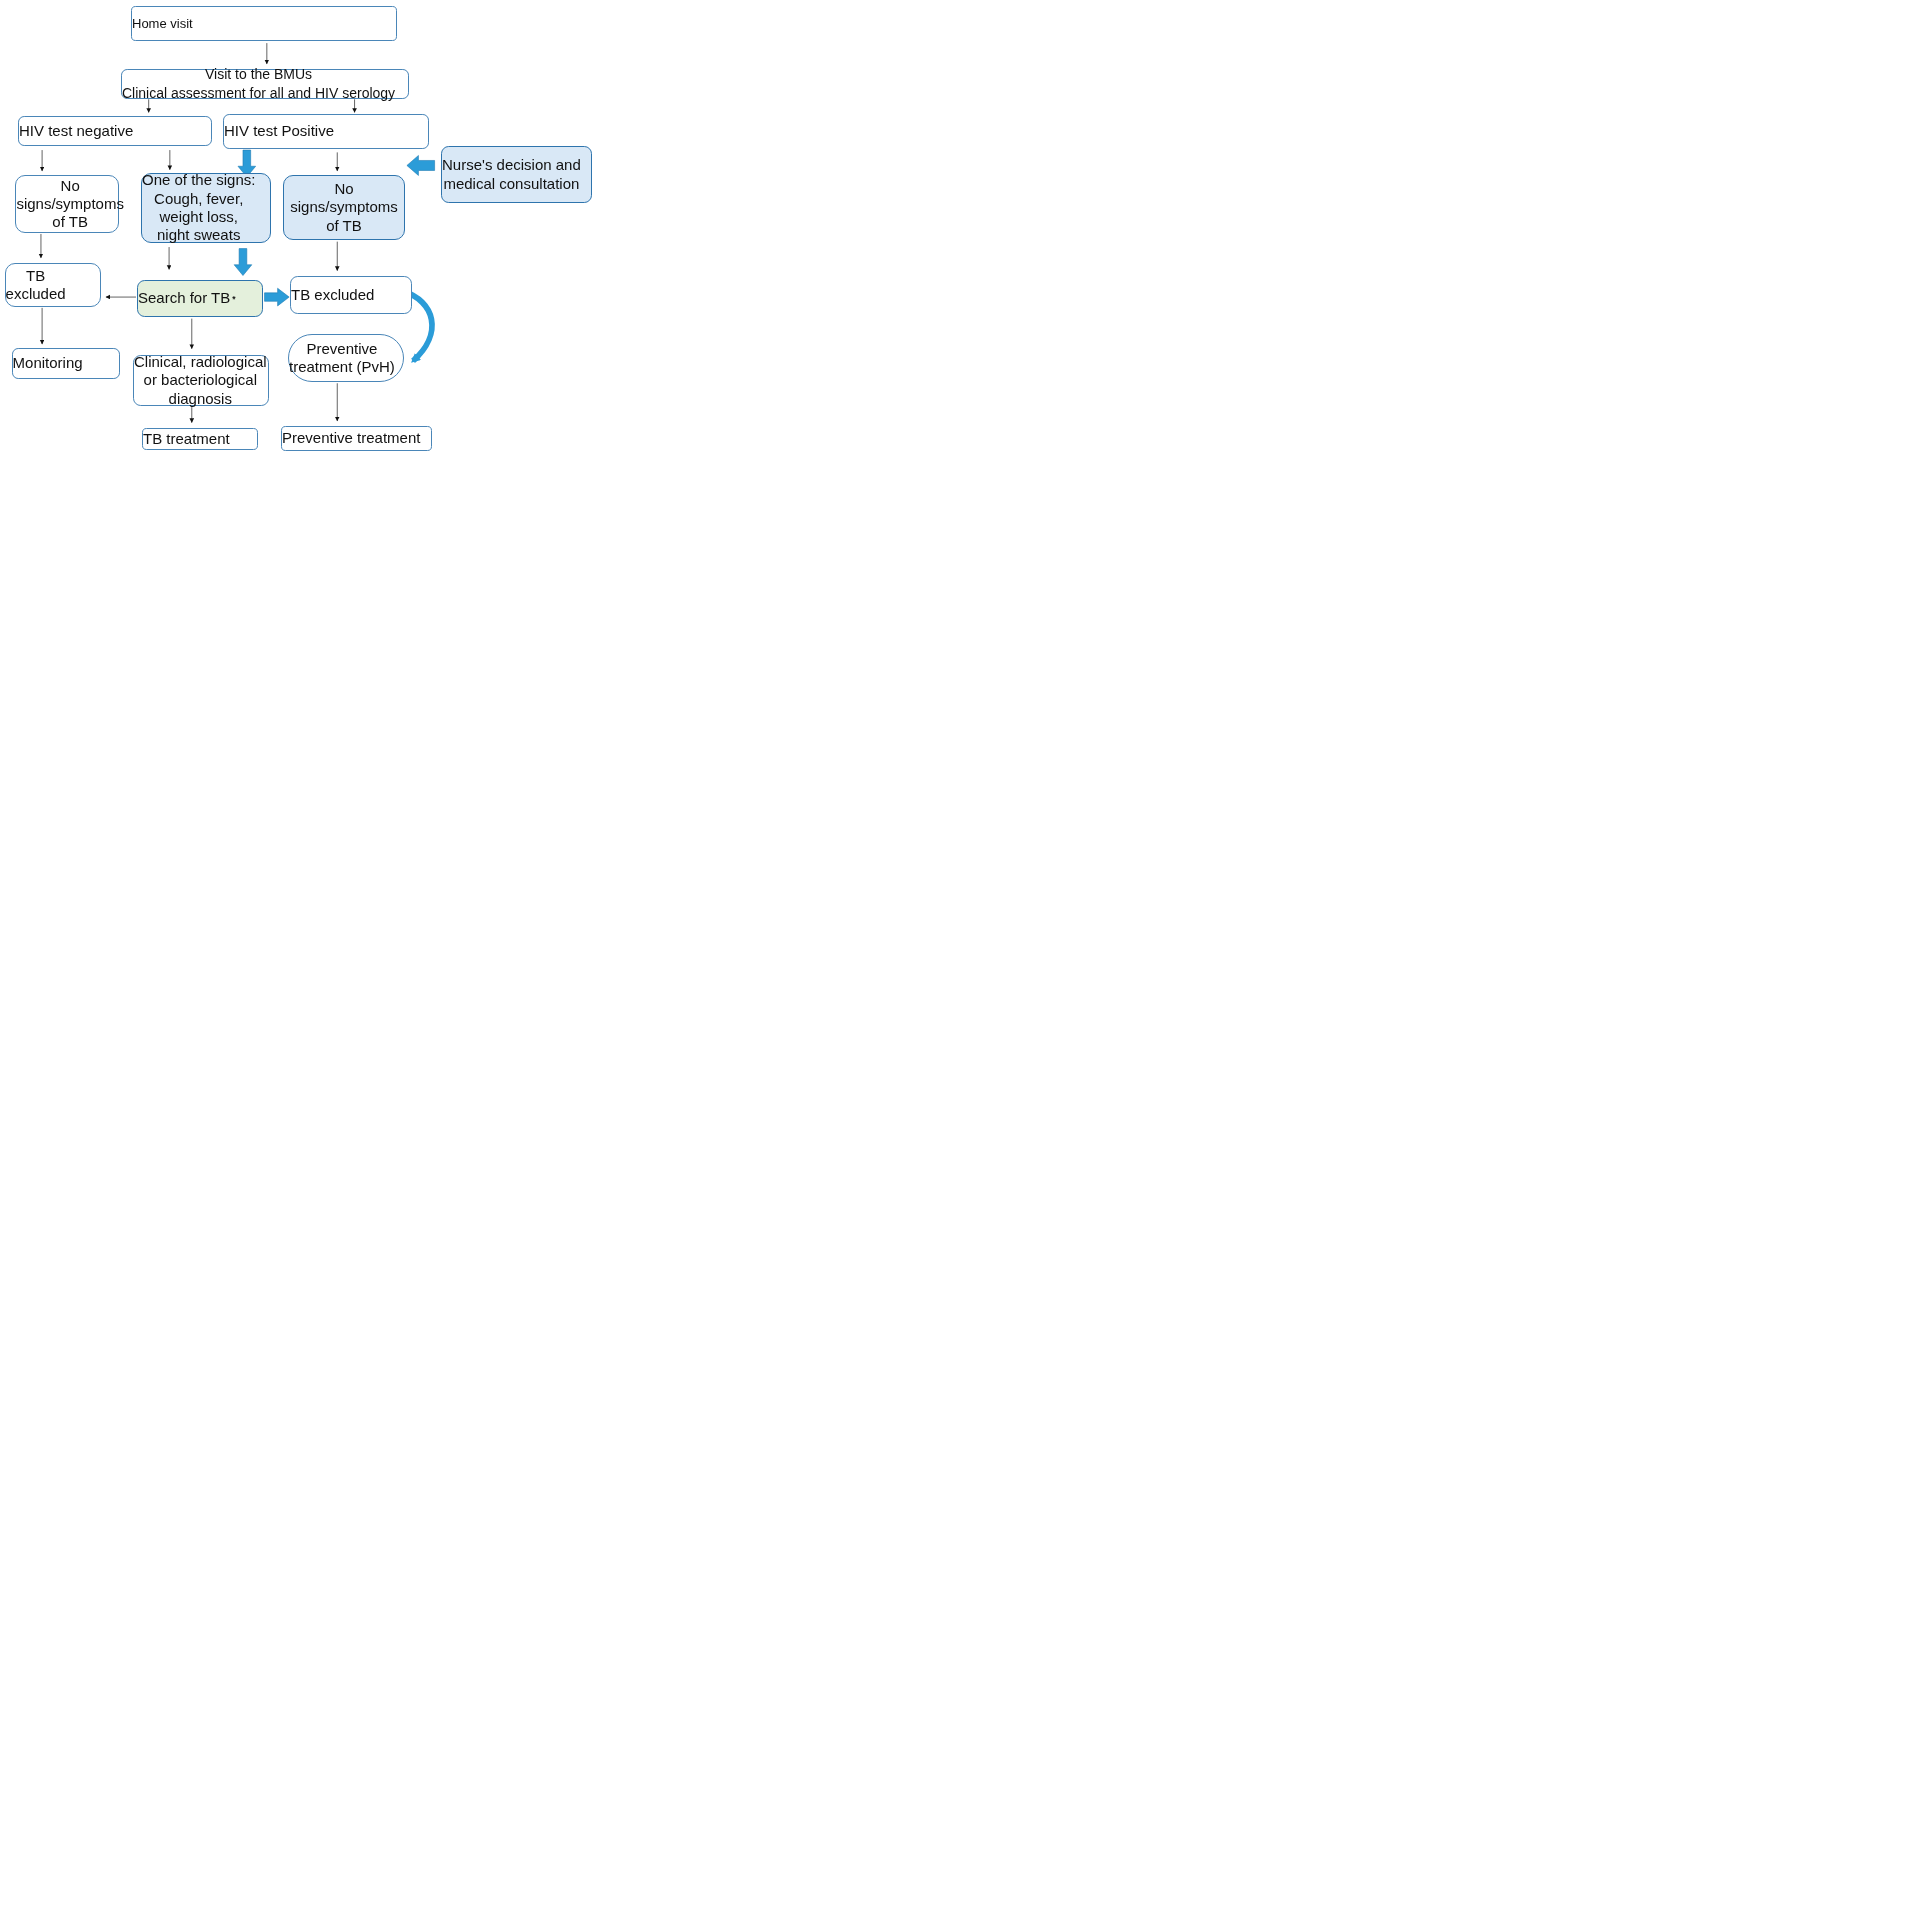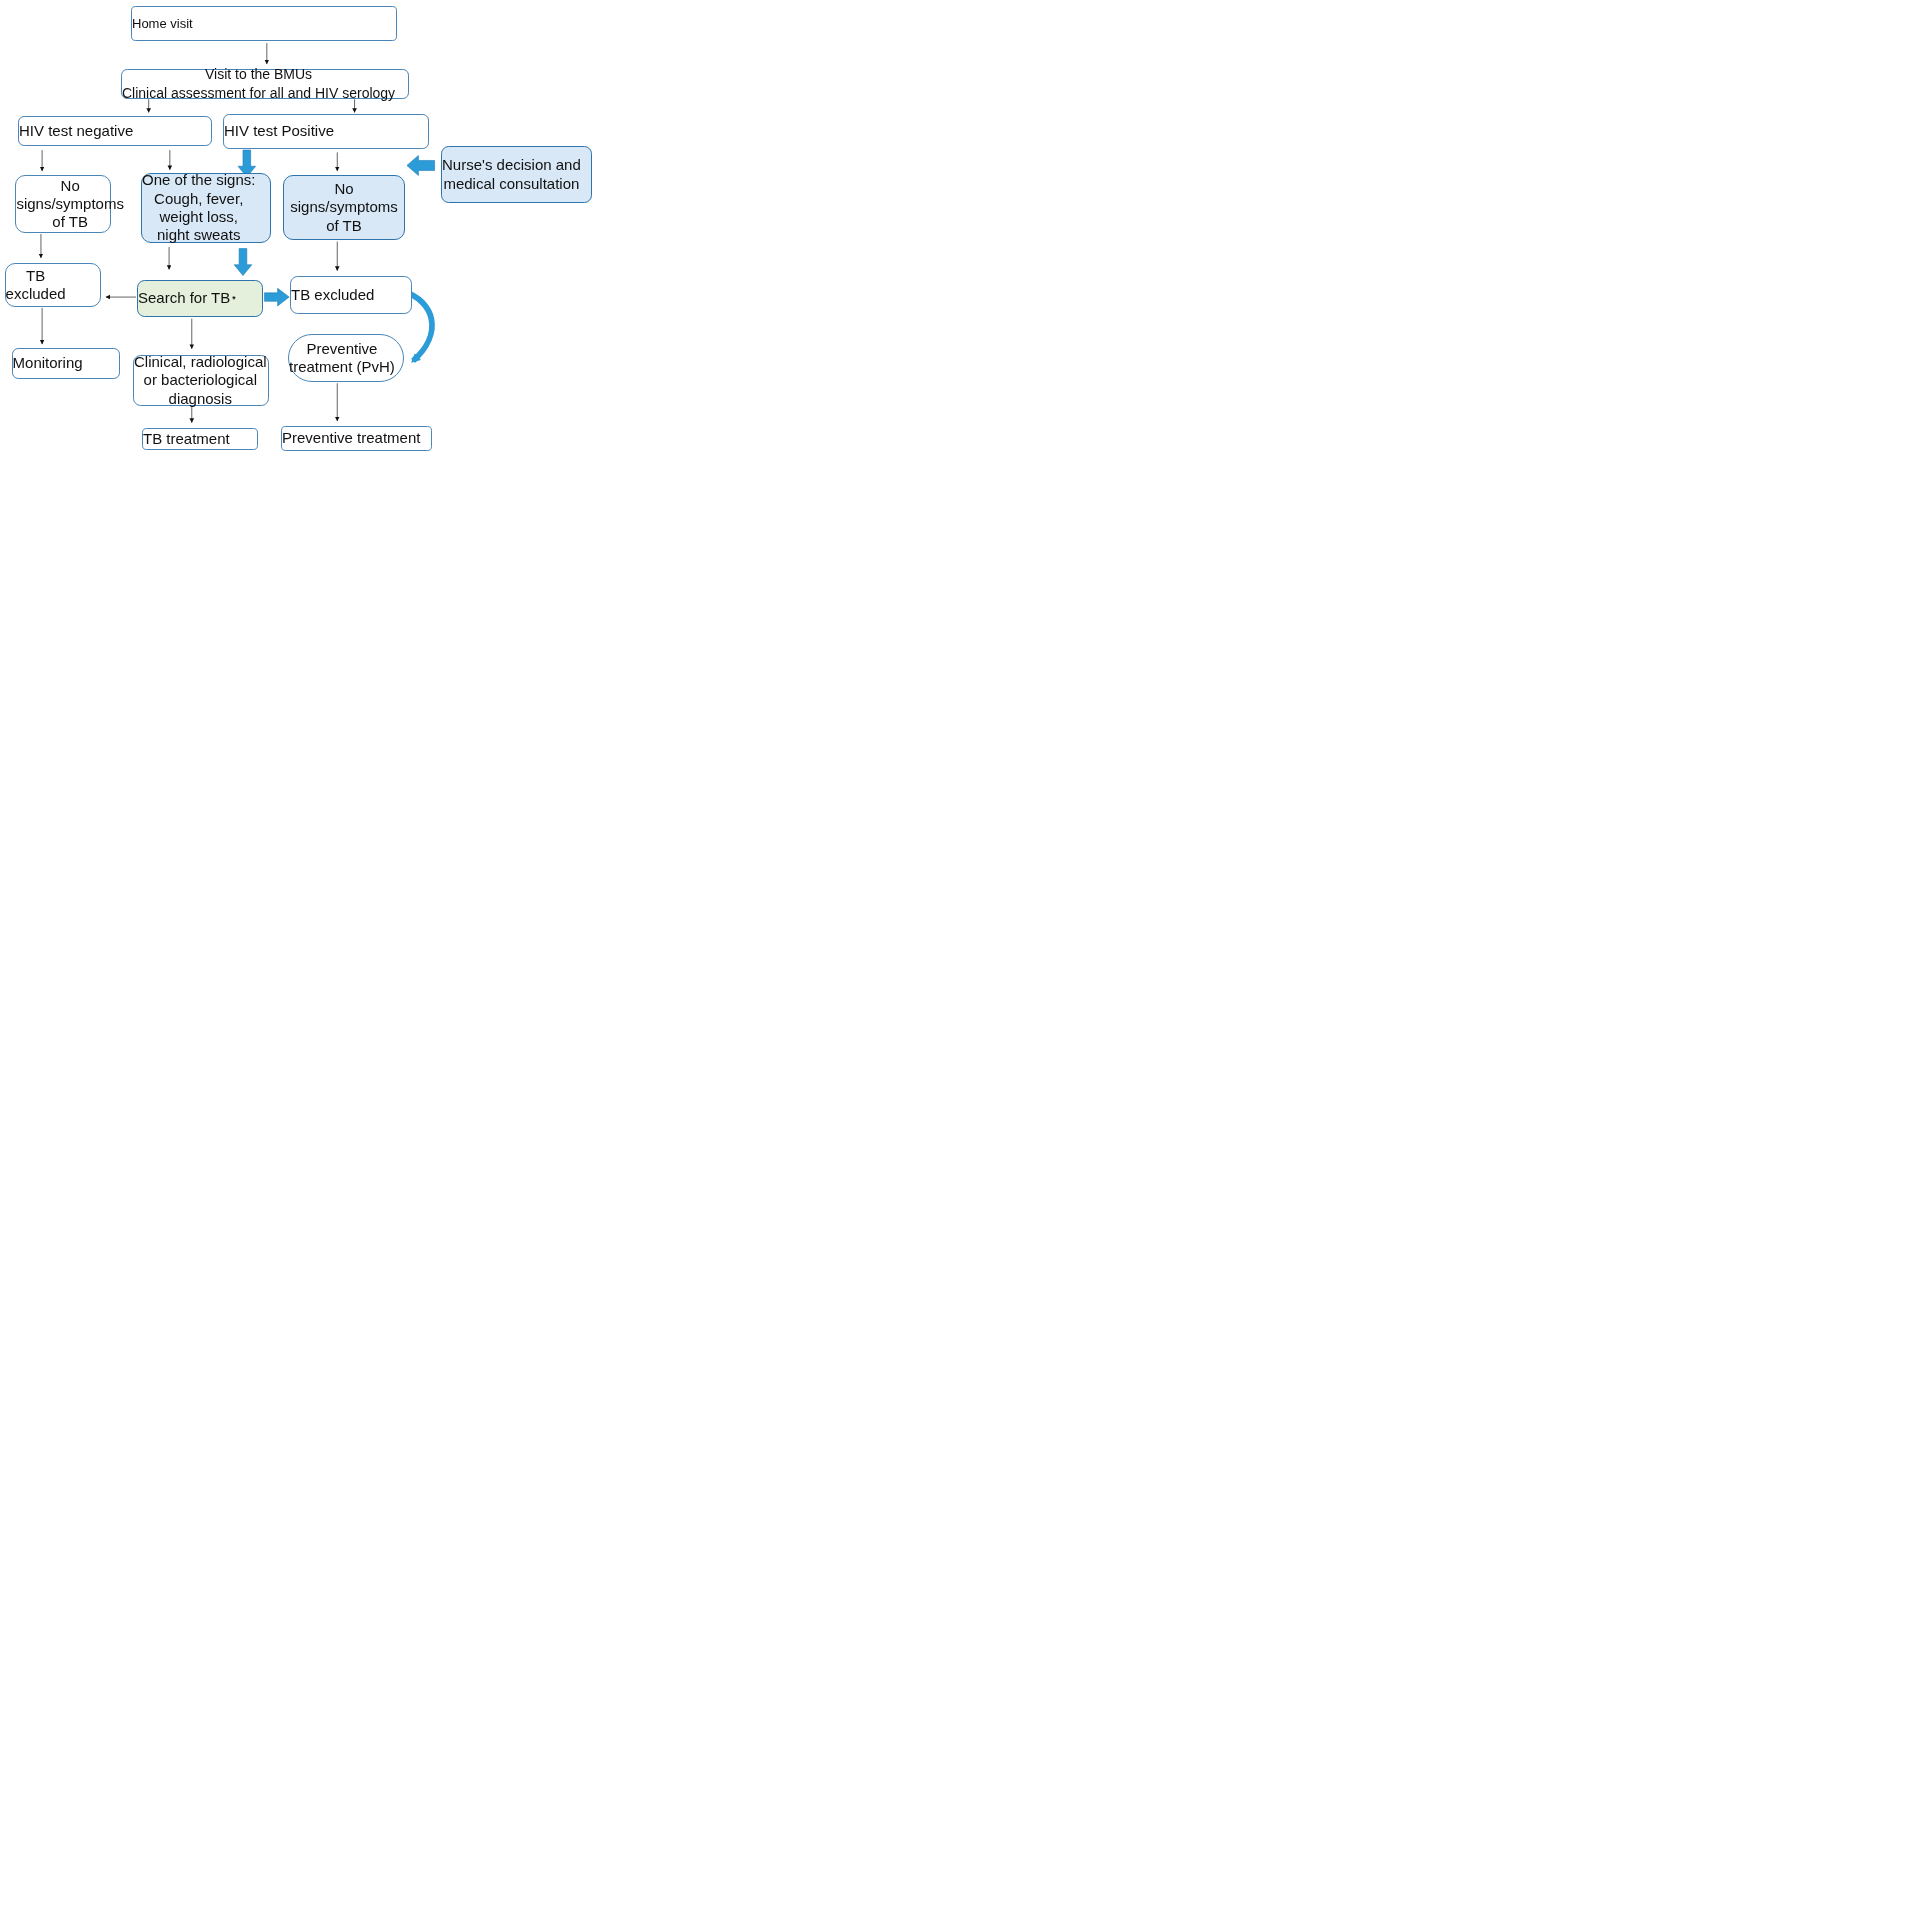--- a/index.html
+++ b/index.html
@@ -84,21 +84,21 @@
 
   <div class="node r16" style="left:223px;top:114px;width:206px;height:35px;">
     <span class="label">HIV test Positive</span>
   </div>
 
   <div class="node filled r20" style="left:441px;top:146px;width:151px;height:57px;">
     <span class="label">Nurse's decision and
 medical consultation</span>
   </div>
 
-  <div class="node r24" style="left:15.4px;top:175px;width:96px;height:58px;">
+  <div class="node r24" style="left:15.4px;top:175px;width:104px;height:58px;">
     <span class="label">No
 signs/symptoms
 of TB</span>
   </div>
 
   <div class="node filled r24" style="left:141px;top:173px;width:130px;height:70px;">
     <span class="label">One of the signs:
 Cough, fever,
 weight loss,
 night sweats</span>

